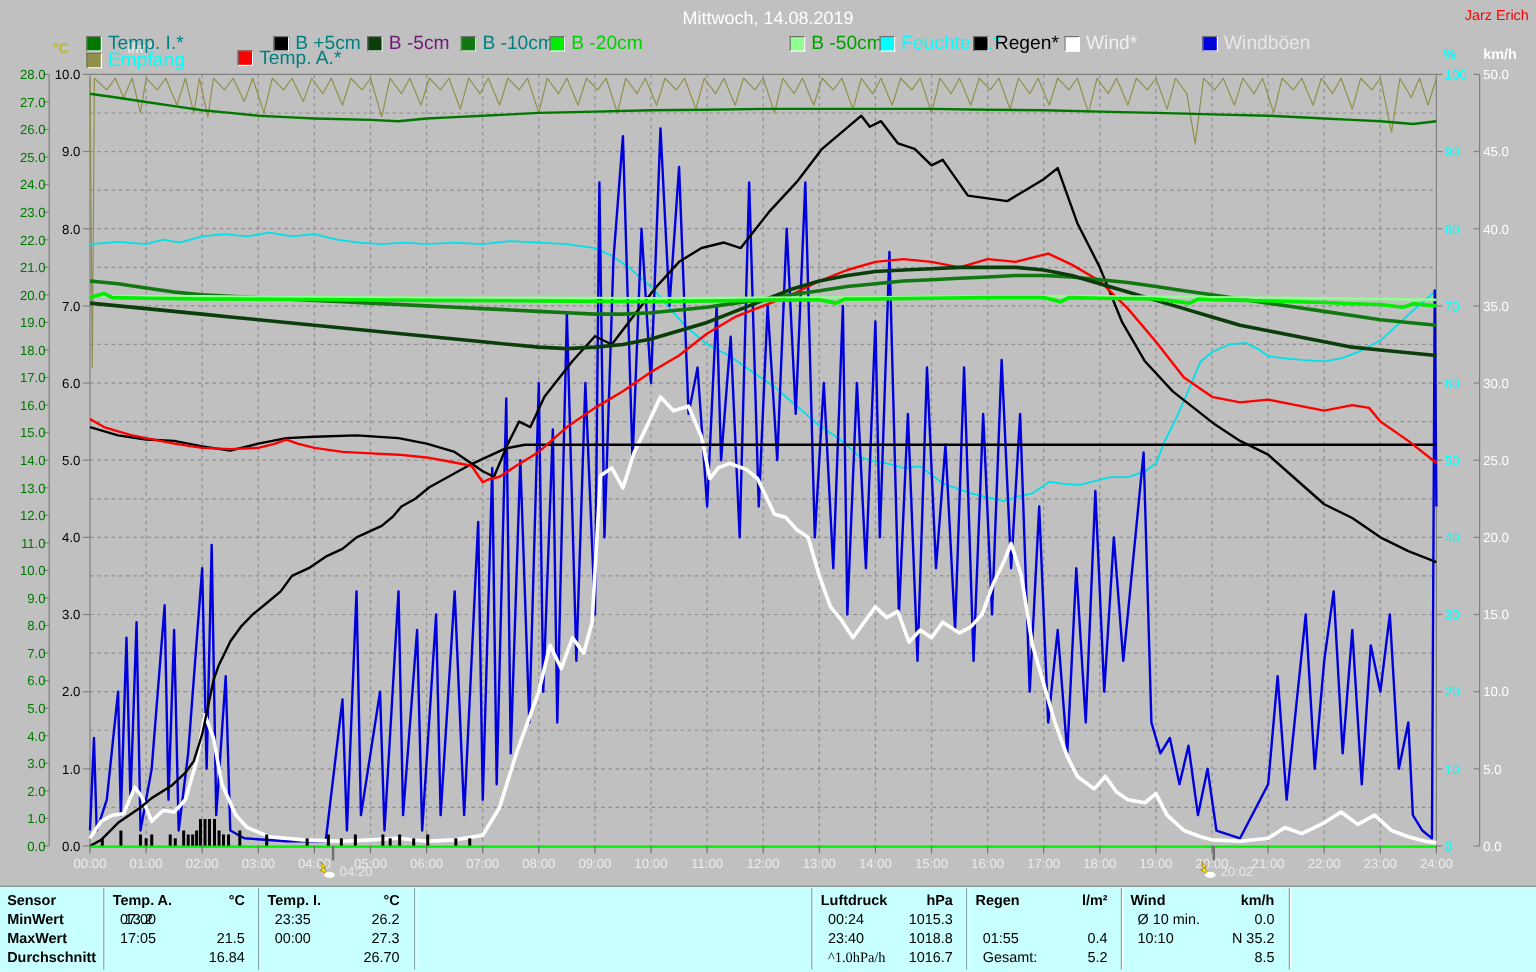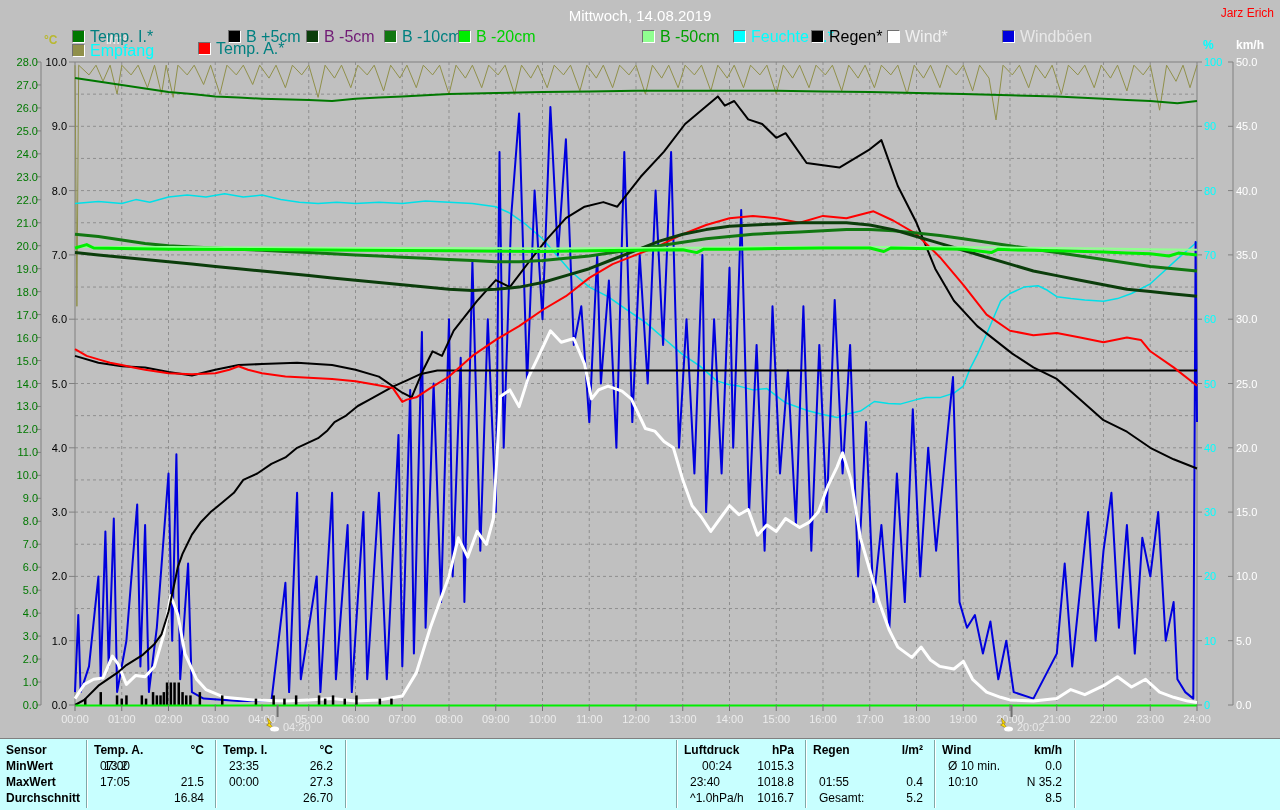--- a/index.html
+++ b/index.html
@@ -54,21 +54,21 @@
         <span style="color: #701a75;">B -5cm</span>
       </div>
       <div class="litem" style="left: 384px; top: 30px;">
         <span class="sq" style="background: rgb(17, 119, 17);"></span>
         <span style="color: rgb(0, 128, 128);">B -10cm</span>
       </div>
       <div class="litem" style="left: 458px; top: 30px;">
         <span class="sq" style="background: rgb(0, 238, 0);"></span>
         <span style="color: rgb(0, 208, 0);">B -20cm</span>
       </div>
-      <div class="litem" style="left: 642px; top: 30px;">
+      <div class="litem" style="left: 658px; top: 30px;">
         <span class="sq" style="background: rgb(144, 255, 144);"></span>
         <span style="color: rgb(0, 160, 0);">B -50cm</span>
       </div>
       <div class="litem" style="left: 733px; top: 30px;">
         <span class="sq" style="background: rgb(0, 255, 255);"></span>
         <span style="color: rgb(0, 255, 255);">Feuchte A.*</span>
       </div>
       <div class="litem" style="left: 811px; top: 30px;">
         <span class="sq" style="background: rgb(0, 0, 0);"></span>
         <span style="color: rgb(0, 0, 0);">Regen*</span>
@@ -380,25 +380,25 @@
       <div class="tcell bold" style="left: 223px; top: 4px; text-align: left;">Temp. I.</div>
       <div class="tcell bold" style="left: 217px; top: 4px; width: 116px; text-align: right;">°C</div>
       <div class="tcell " style="left: 229px; top: 20px; text-align: left;">23:35</div>
       <div class="tcell " style="left: 217px; top: 20px; width: 116px; text-align: right;">26.2</div>
       <div class="tcell " style="left: 229px; top: 36px; text-align: left;">00:00</div>
       <div class="tcell " style="left: 217px; top: 36px; width: 116px; text-align: right;">27.3</div>
       <div class="tcell " style="left: 229px; top: 52px; text-align: left;"></div>
       <div class="tcell " style="left: 217px; top: 52px; width: 116px; text-align: right;">26.70</div>
       <div class="tcell bold" style="left: 684px; top: 4px; text-align: left;">Luftdruck</div>
       <div class="tcell bold" style="left: 678px; top: 4px; width: 116px; text-align: right;">hPa</div>
-      <div class="tcell " style="left: 690px; top: 20px; text-align: right; margin-left: 12px;">00:24</div>
+      <div class="tcell " style="left: 690px; top: 20px; text-align: right;">00:24</div>
       <div class="tcell " style="left: 678px; top: 20px; width: 116px; text-align: right;">1015.3</div>
       <div class="tcell " style="left: 690px; top: 36px; text-align: center;">23:40</div>
       <div class="tcell " style="left: 678px; top: 36px; width: 116px; text-align: right;">1018.8</div>
-      <div class="tcell " style="left: 690px; top: 52px; text-align: left;">^1.0hPa/h</div>
+      <div class="tcell " style="left: 690px; top: 52px; text-align: left; font-family: Liberation Serif, serif;">^1.0hPa/h</div>
       <div class="tcell " style="left: 678px; top: 52px; width: 116px; text-align: right;">1016.7</div>
       <div class="tcell bold" style="left: 813px; top: 4px; text-align: left;">Regen</div>
       <div class="tcell bold" style="left: 807px; top: 4px; width: 116px; text-align: right;">l/m²</div>
       <div class="tcell " style="left: 819px; top: 20px; text-align: left;"></div>
       <div class="tcell " style="left: 807px; top: 20px; width: 116px; text-align: right;"></div>
       <div class="tcell " style="left: 819px; top: 36px; text-align: left;">01:55</div>
       <div class="tcell " style="left: 807px; top: 36px; width: 116px; text-align: right;">0.4</div>
       <div class="tcell " style="left: 819px; top: 52px; text-align: left;">Gesamt:</div>
       <div class="tcell " style="left: 807px; top: 52px; width: 116px; text-align: right;">5.2</div>
       <div class="tcell bold" style="left: 942px; top: 4px; text-align: left;">Wind</div>

